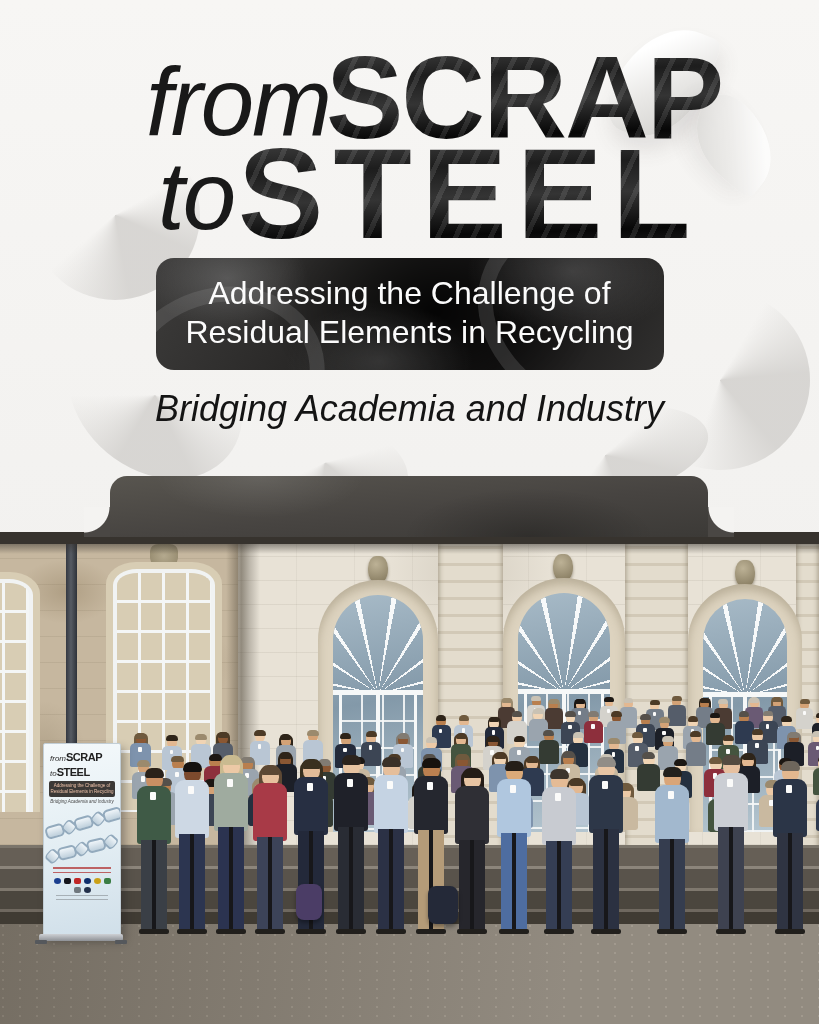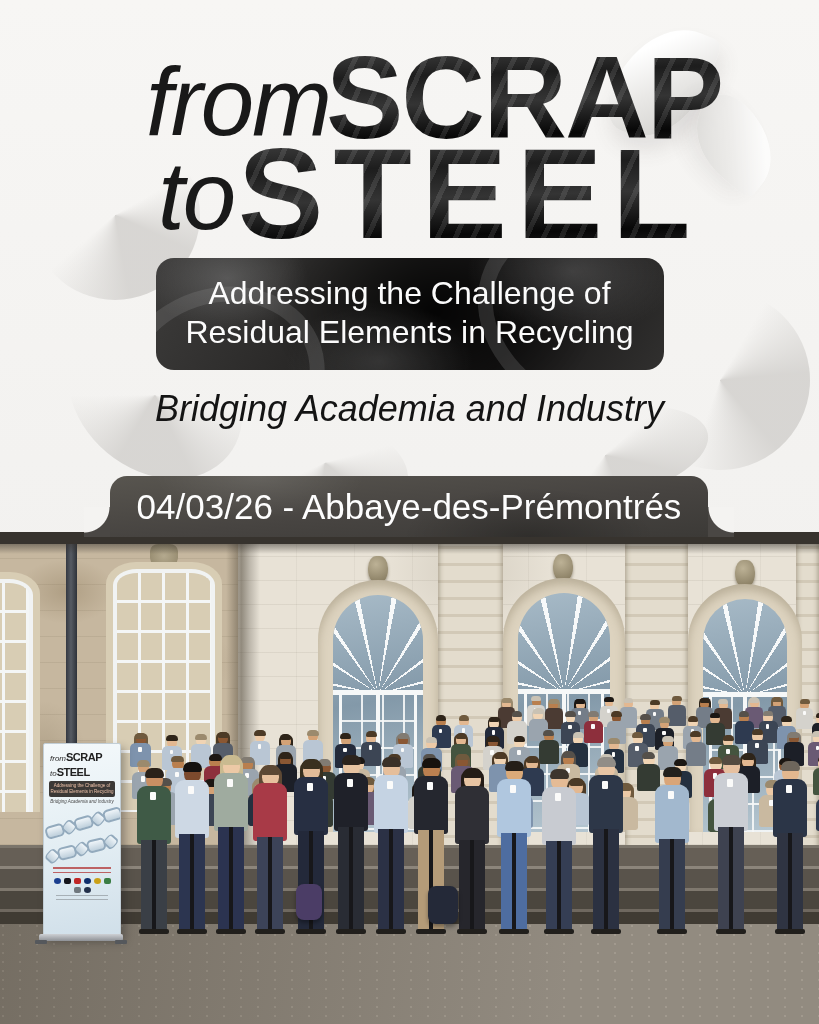--- a/index.html
+++ b/index.html
@@ -179,21 +179,20 @@
   <div class="subtitle-box">
     <div>Addressing the Challenge of</div>
     <div>Residual Elements in Recycling</div>
   </div>
 
   <div class="tagline">Bridging Academia and Industry</div>
 
   <div class="date-banner">
     <span class="wing wing-l"></span>
     <span class="wing wing-r"></span>
-    <span>04/03/26 - Abbaye-des-Prémontrés</span>
   </div>
 
   <div class="photo">
     <div class="wall-left"></div>
     <div class="wall-right"></div>
     <div class="corner-streak"></div>
 
     <div class="pilaster" style="left:438px;width:65px;"></div>
     <div class="pilaster" style="left:625px;width:63px;"></div>
     <div class="pilaster" style="left:796px;width:23px;"></div>

